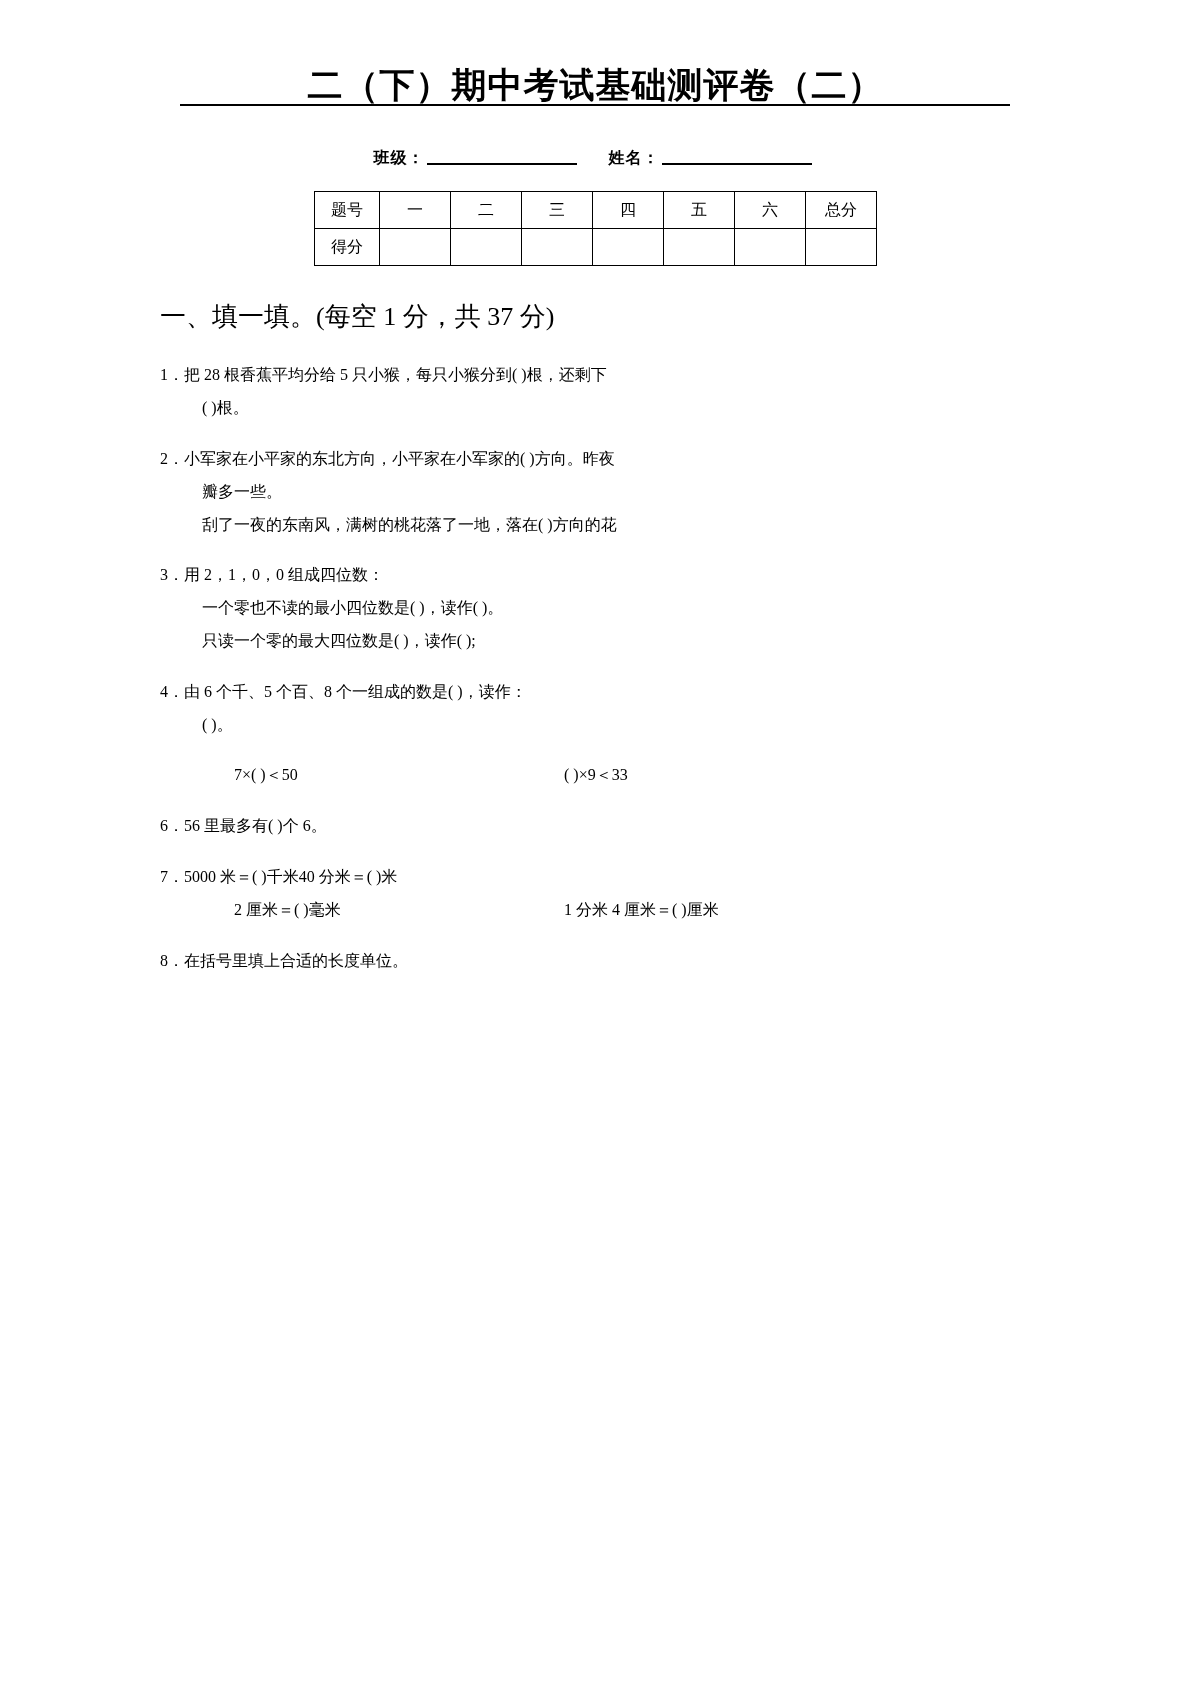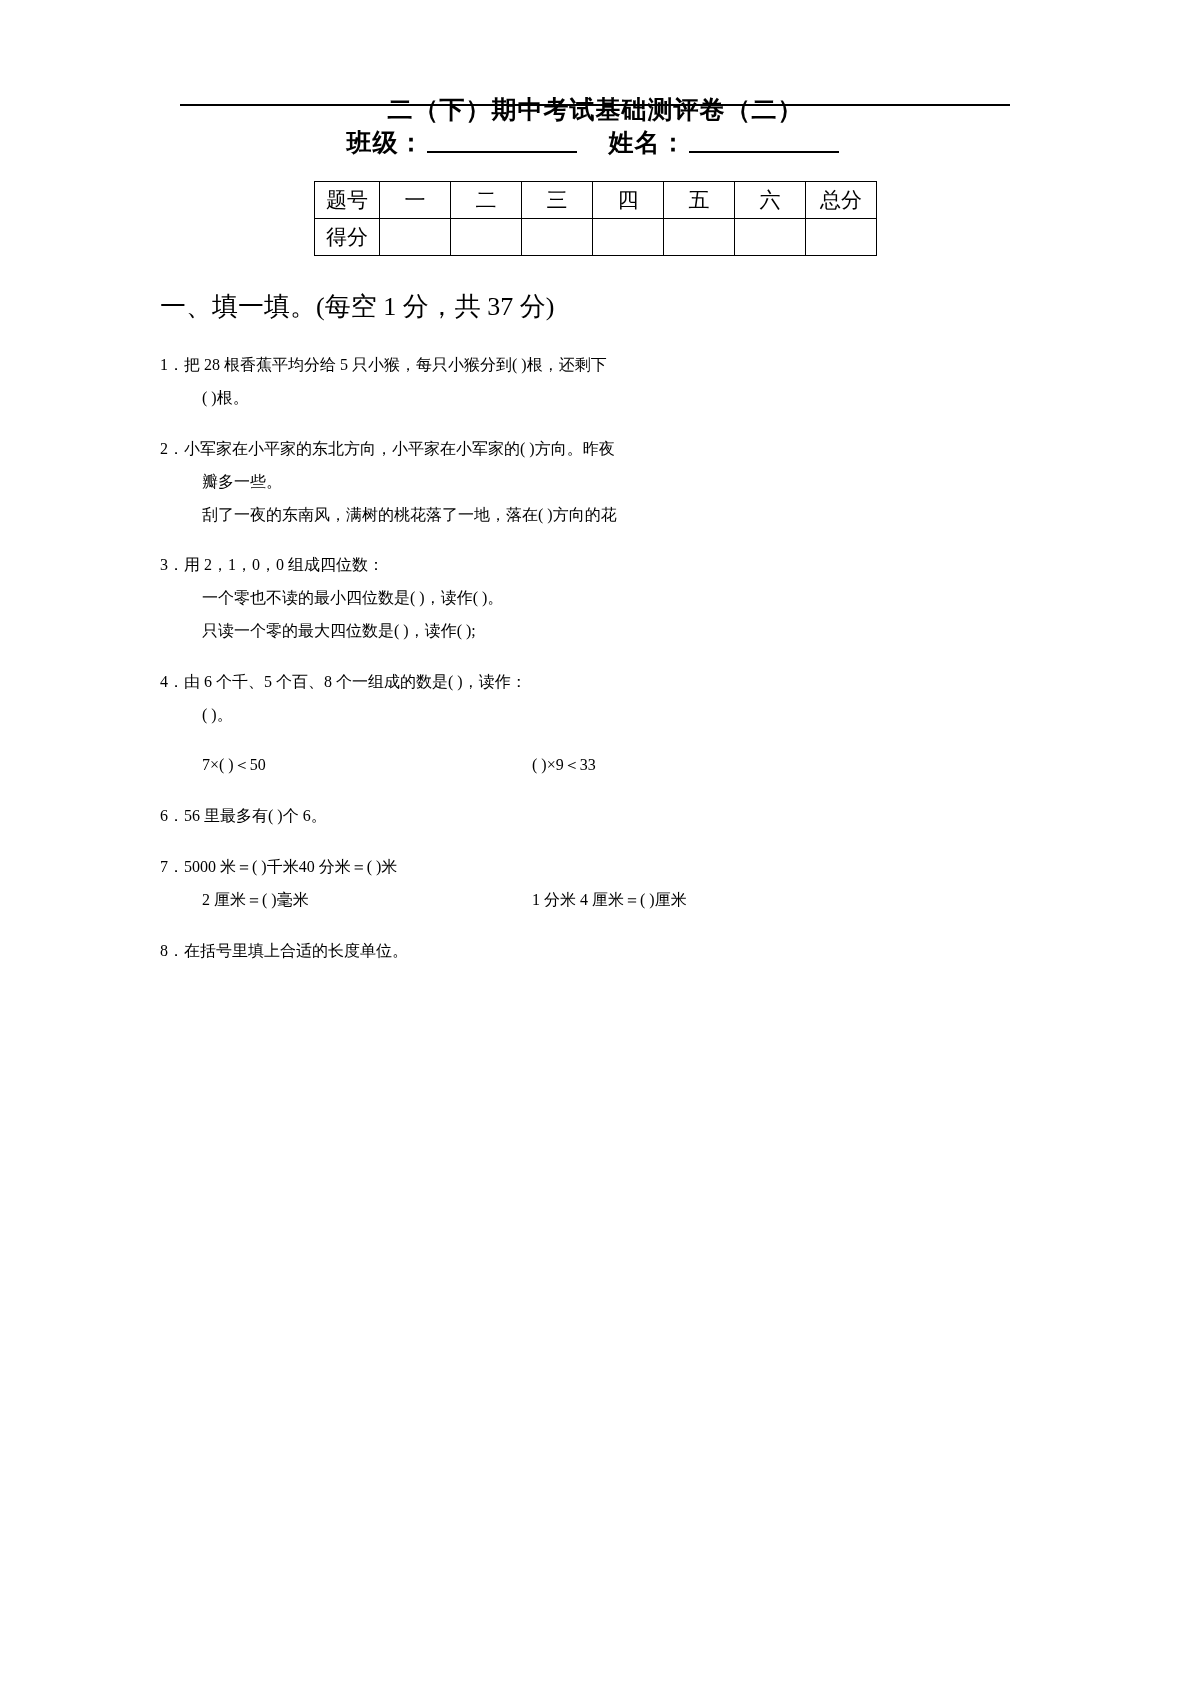--- a/index.html
+++ b/index.html
@@ -25,49 +25,50 @@
     margin: 0;
     border: none;
     border-top: 2px solid #000;
     width: 830px;
     position: absolute;
     left: 180px;
     top: 104px;
   }
   .title {
     text-align: center;
-    font-size: 25px;
+    font-size: 35px;
     font-weight: bold;
     letter-spacing: 1px;
     margin: 0;
-    padding-top: 93px;
+    padding-top: 62px;
     font-family: "Liberation Serif", "DejaVu Serif", serif;
   }
   .namebar {
     text-align: center;
-    font-size: 25px;
+    font-size: 16px;
     font-weight: bold;
+    margin-top: 34px;
     letter-spacing: 1px;
   }
   .namebar .blank {
     display: inline-block;
     width: 150px;
     border-bottom: 2px solid #000;
     margin: 0 6px 0 2px;
     height: 20px;
     vertical-align: -2px;
   }
   .namebar .gap {
     display: inline-block;
     width: 26px;
   }
   table.score {
     border-collapse: collapse;
     margin: 22px auto 0 auto;
-    font-size: 21px;
+    font-size: 16px;
   }
   table.score td {
     border: 1.5px solid #000;
     width: 68px;
     height: 34px;
     text-align: center;
     vertical-align: middle;
     font-weight: normal;
   }
   table.score td.hdr {
@@ -90,20 +91,21 @@
   .q-line {
     display: block;
   }
   .cols {
     display: block;
     padding-left: 42px;
   }
   .cols .c1 {
     display: inline-block;
     min-width: 330px;
+    margin-left: 32px;
   }
 </style>
 </head>
 <body>
 
 <div class="page">
 
   <hr class="top-rule">
 
   <h1 class="title">二（下）期中考试基础测评卷（二）</h1>

